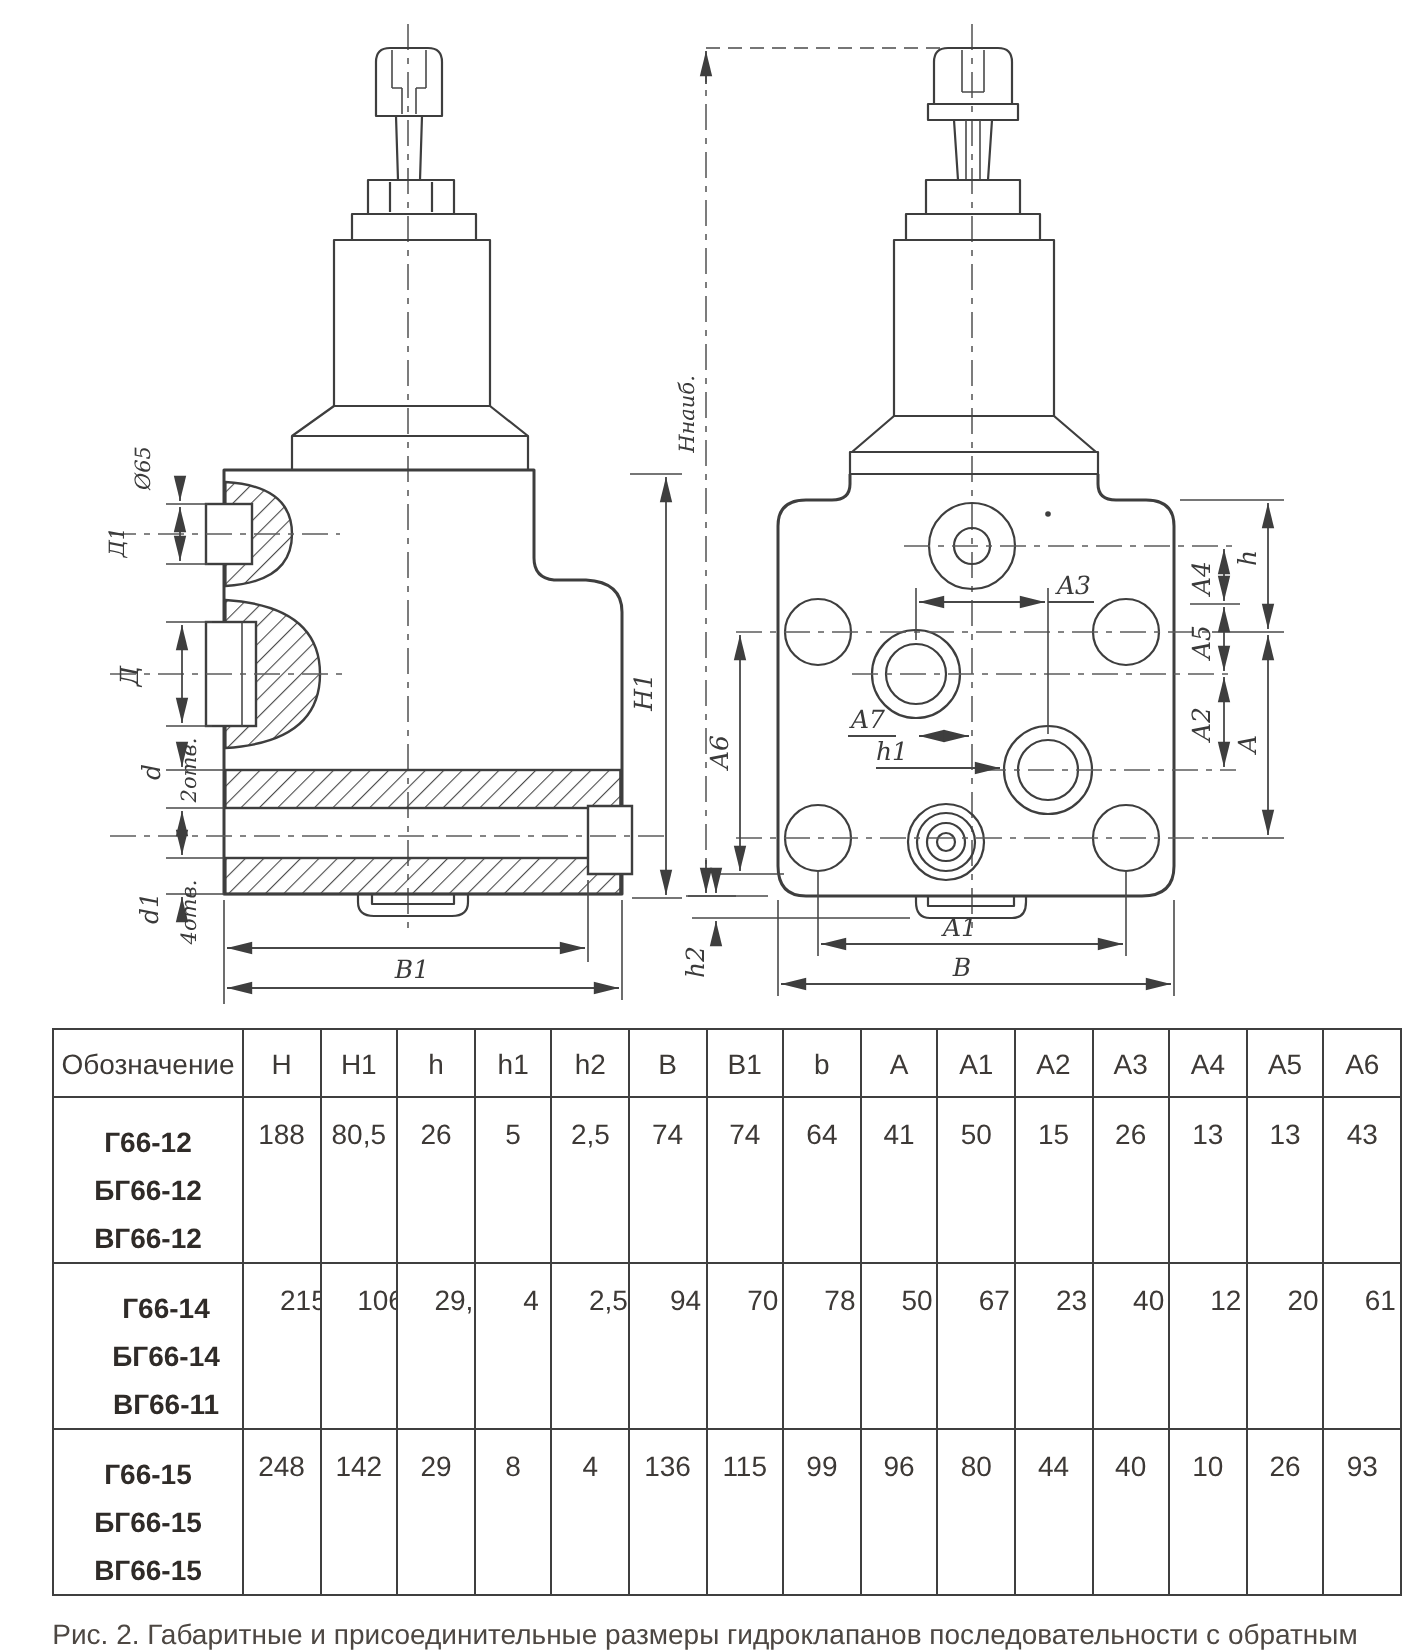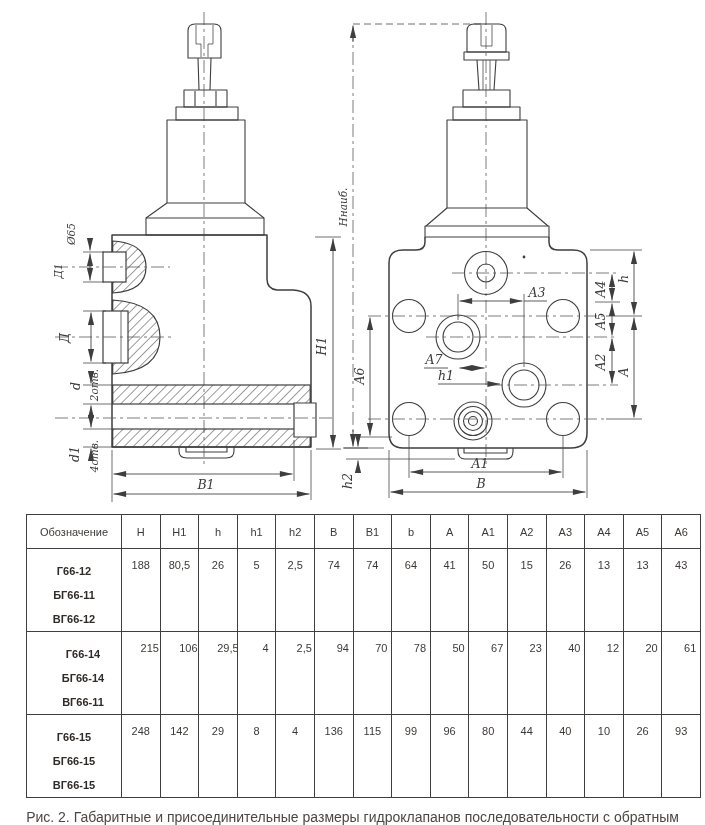--- a/index.html
+++ b/index.html
@@ -18,21 +18,21 @@
   .ae {marker-end:url(#arr);}
   .dsh{stroke-dasharray:7 4;}
   .hat{fill:url(#hatch);stroke:#3e3e3e;stroke-width:1.2;}
   .wh {fill:#ffffff;stroke:#3e3e3e;stroke-width:1.2;}
   text.lb {font:italic 12.5px "DejaVu Serif", serif;fill:#3a3a3a;}
   text.lbs{font:italic 10.5px "DejaVu Serif", serif;fill:#3a3a3a;}
   
   .tablewrap{margin:2px 0 0 26px;}
   table.dims{
     border-collapse:collapse;table-layout:fixed;width:675px;
-    font-size:11px;color:#3d3936;
+    font-size:14px;color:#3d3936;
   }
   table.dims th,table.dims td{
     border:1px solid #3f3f3f;text-align:center;vertical-align:top;
     padding:0;overflow:hidden;
   }
   table.dims{border:1.5px solid #3f3f3f;}
   table.dims th{font-weight:normal;height:33px;vertical-align:middle;}
   table.dims td{padding-top:10px;}
   tr.r1 td{height:62px;} tr.r2 td{height:63px;padding-left:18px;} tr.r3 td{height:60px;}
   td.des{font-weight:bold;color:#2f2b28;line-height:24px;}
@@ -239,21 +239,21 @@
         <th>A3</th>
         <th>A4</th>
         <th>A5</th>
         <th>A6</th>
       </tr>
     </thead>
     <tbody>
       <tr class="r1">
         <td class="des">
           <div>Г66-12</div>
-          <div>БГ66-11</div>
+          <div>БГ66-12</div>
           <div>ВГ66-12</div>
         </td>
         <td>188</td>
         <td>80,5</td>
         <td>26</td>
         <td>5</td>
         <td>2,5</td>
         <td>74</td>
         <td>74</td>
         <td>64</td>

